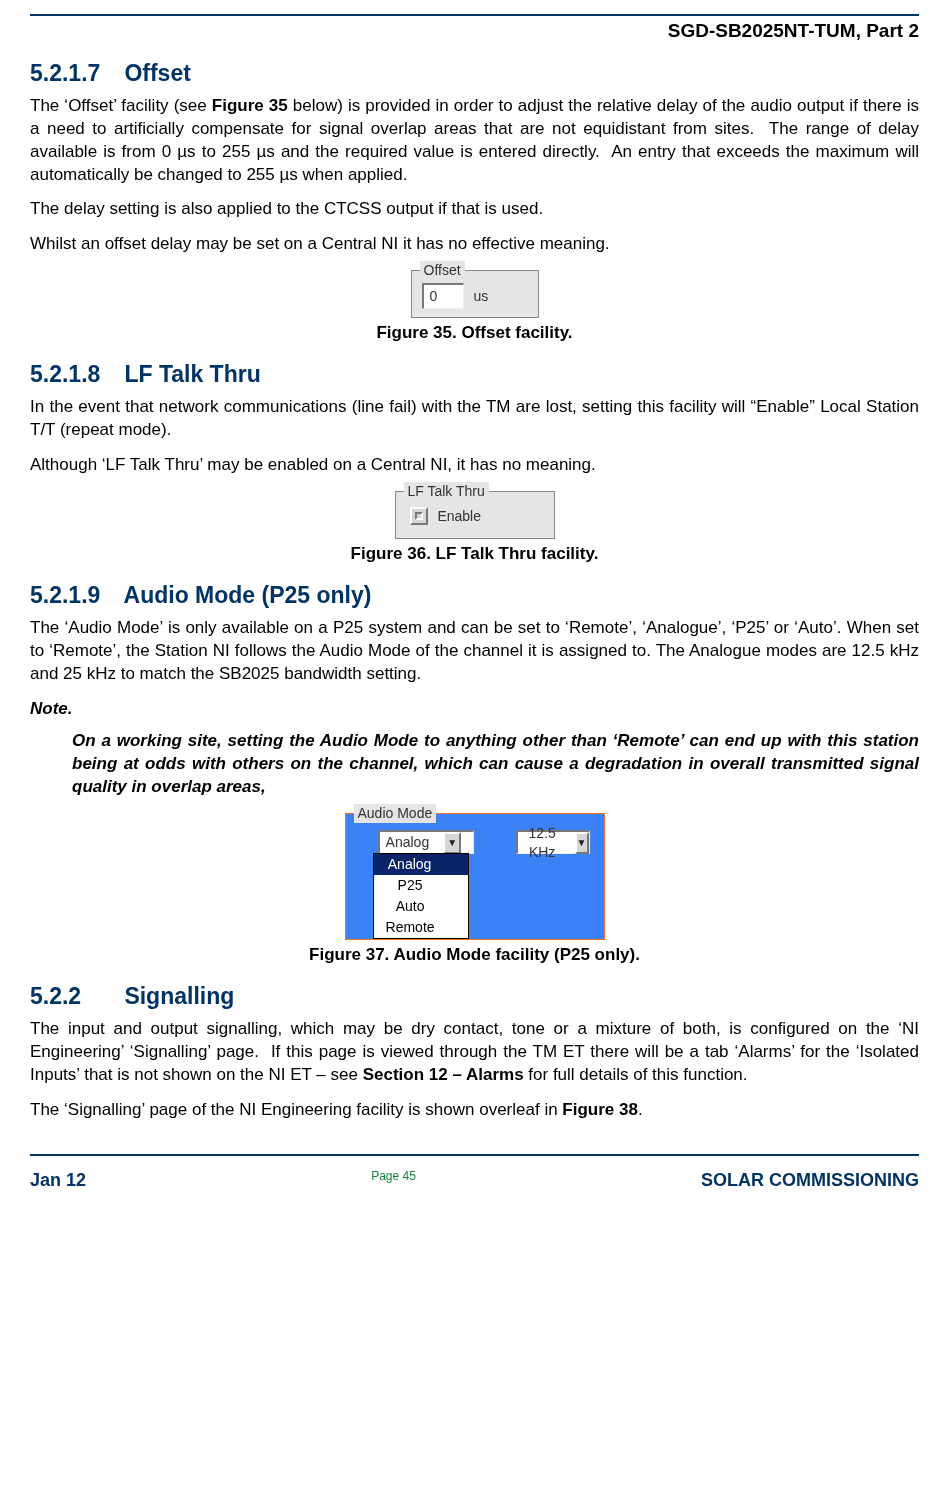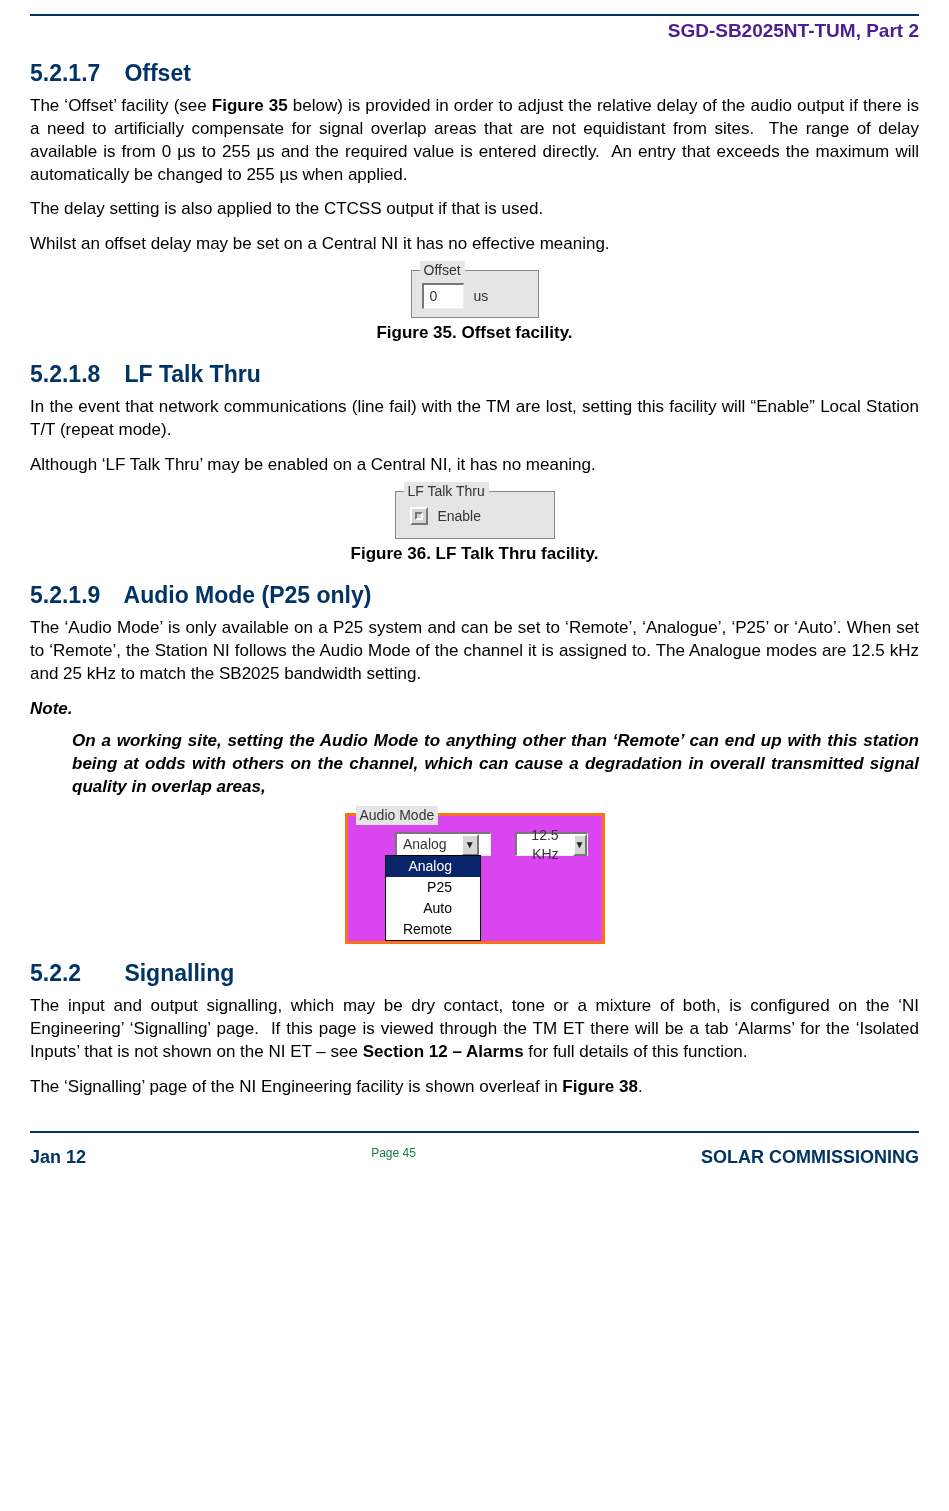--- a/index.html
+++ b/index.html
@@ -7,21 +7,21 @@
     font-family: Arial, Helvetica, sans-serif;
     font-size: 17px;
     line-height: 1.35;
     color: #000;
     background: #fff;
     width: 949px;
     margin: 0 auto;
     padding: 10px 30px 20px;
   }
   .hrule { height: 2px; background: #003366; margin: 4px 0 2px; }
-  .header-title { text-align: right; color: #4c1d95; font-weight: bold; font-size: 19px; }
+  .header-title { text-align: right; color: #000000; font-weight: bold; font-size: 19px; }
   .section-heading {
     color: #003366;
     font-weight: bold;
     font-size: 23px;
     margin-top: 14px;
     margin-bottom: 6px;
   }
   .sec-num { display:inline-block; width: 88px; }
   .para { text-align: justify; margin: 6px 0 12px; }
   .figure-wrap { text-align: center; margin: 14px 0 4px; }
@@ -124,21 +124,21 @@
   .note-label { font-style: italic; font-weight: bold; margin: 10px 0; }
   .note-body { font-style: italic; font-weight: bold; text-align: justify; margin: 0 0 14px 42px; }
   .ui-label { vertical-align: middle; margin-left: 6px; }
   .footer { margin-top: 32px; }
   .footer-row { display:flex; justify-content: space-between; margin-top: 12px; }
   .footer-left { color:#003366; font-weight:bold; font-size:18px; }
   .footer-center { color:#15803d; font-size:12px; }
   .footer-right { color:#003366; font-weight:bold; font-size:18px; }
   .fig-offset { width: 128px; padding: 12px 12px 8px 10px; }
   .fig-talk { width: 160px; padding: 14px 14px 12px 14px; }
-  .fig-audio { width: 260px; border:3px solid #f97316; background:#d946ef; position:relative; padding: 16px 14px 0 14px; text-align:right; font-family:"Segoe UI",Tahoma,sans-serif; font-size:14px; color:#333; display:inline-block; }
+  .fig-audio { width: 260px; border:1px solid #f97316; background:#3b82f6; position:relative; padding: 16px 14px 0 14px; text-align:center; font-family:"Segoe UI",Tahoma,sans-serif; font-size:14px; color:#333; display:inline-block; }
   .fig-audio .grouplegend{ top:-10px; }
   .audio-row{ display:flex; align-items:flex-start; gap:24px; }
 </style>
 </head>
 <body>
 
 <div class="hrule"></div>
 <div class="header-title">SGD-SB2025NT-TUM, Part 2</div>
 
 <div class="section-heading">
@@ -199,20 +199,21 @@
           <div class="dd-item">Auto</div>
           <div class="dd-item">Remote</div>
         </div>
       </div>
       <div class="dropdown" style="width:110px;">
         <span class="dd-text">12.5 KHz</span>
         <span class="dd-arrow">▼</span>
       </div>
     </div>
   </div>
+  <div class="fig-caption">Figure 37.  Audio Mode facility (P25 only).</div>
 </div>
 
 <div class="section-heading">
   <span class="sec-num">5.2.2</span>
   <span>Signalling</span>
 </div>
 <p class="para">
   The input and output signalling, which may be dry contact, tone or a mixture of both, is configured on the ‘NI Engineering’ ‘Signalling’ page.&nbsp; If this page is viewed through the TM ET there will be a tab ‘Alarms’ for the ‘Isolated Inputs’ that is not shown on the NI ET – see <b>Section 12 – Alarms</b> for full details of this function.
 </p>
 <p class="para">

